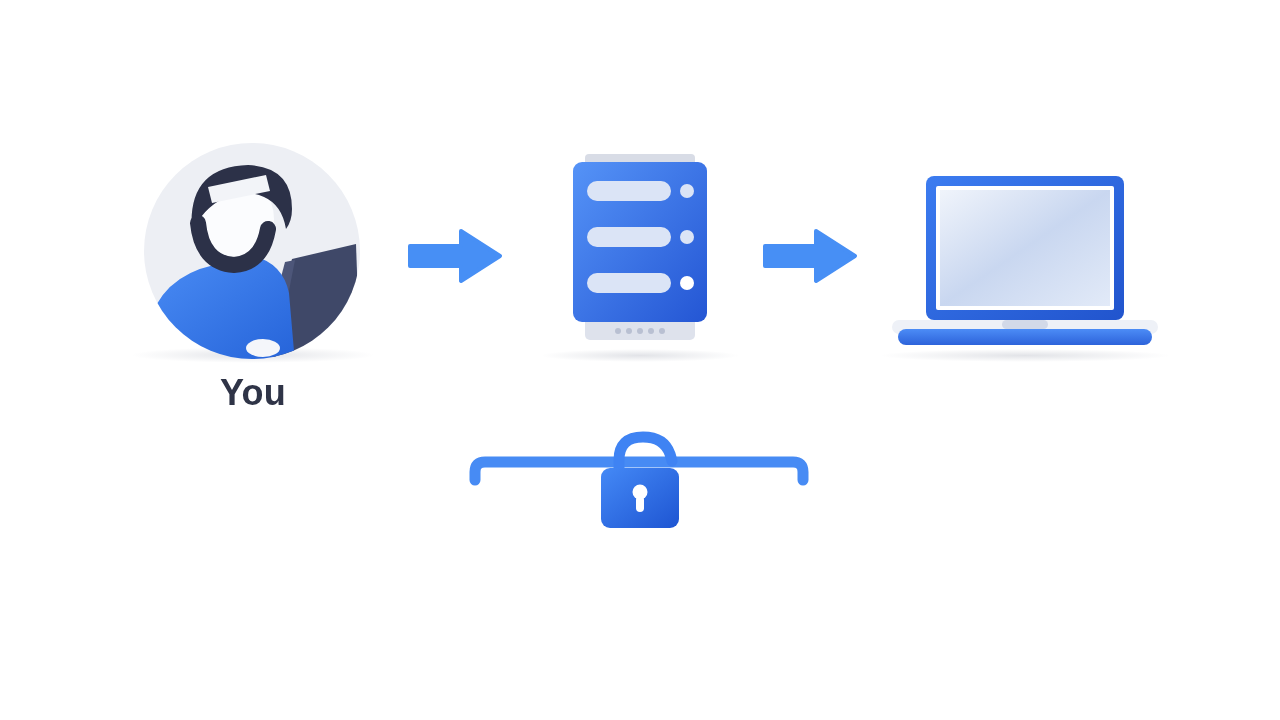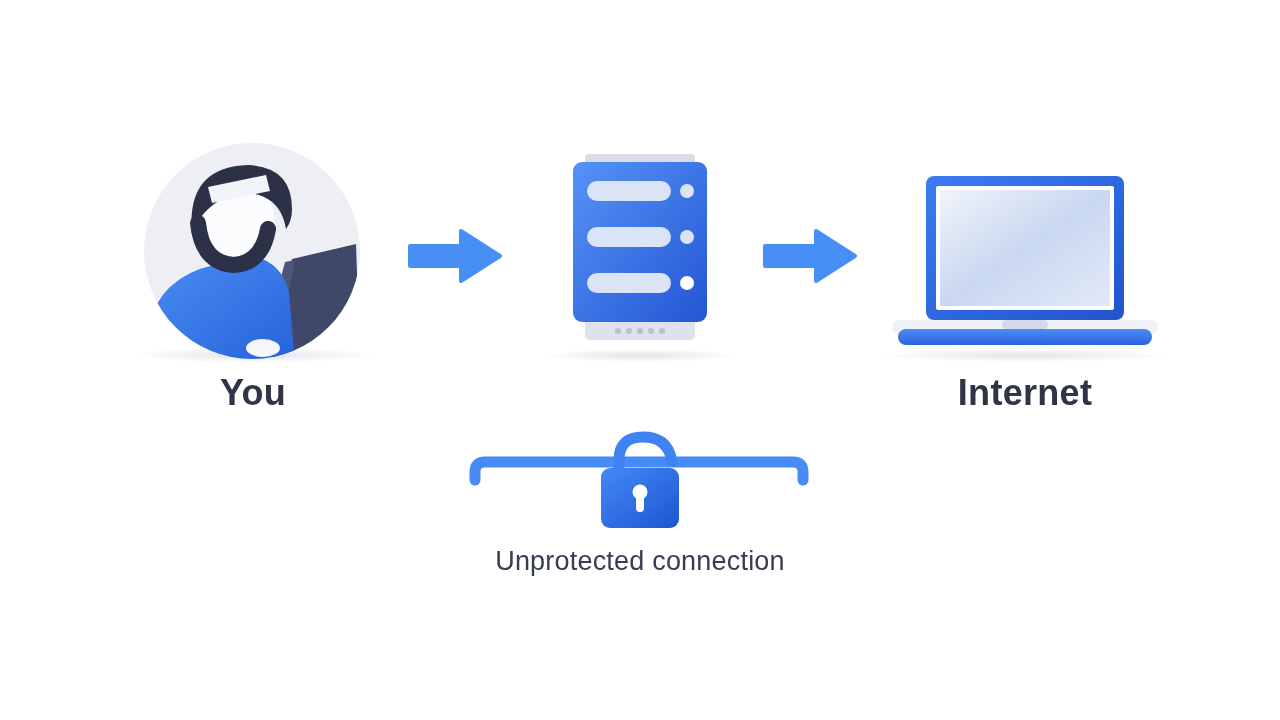--- a/index.html
+++ b/index.html
@@ -122,36 +122,34 @@
         </linearGradient>
       </defs>
       <rect x="36" y="2" width="198" height="144" rx="8" fill="url(#gFrame)"></rect>
       <rect x="46" y="12" width="178" height="124" rx="2" fill="#ffffff"></rect>
       <rect x="50" y="16" width="170" height="116" fill="url(#gScr)"></rect>
       <rect x="2" y="146" width="266" height="14" rx="7" fill="#eef1f7"></rect>
       <rect x="112" y="146" width="46" height="9" rx="4.5" fill="#d2d9e8"></rect>
       <rect x="8" y="155" width="254" height="16" rx="8" fill="url(#gLBase)"></rect>
     </svg>
   </div>
-  <div class="node-label" style="left:1025px;">Internet</div>
 
   <div class="abs" style="left:467px;top:420px;">
     <svg width="344" height="130" viewBox="0 0 344 130">
       <defs>
         <linearGradient id="gLock" x1="0" y1="0" x2="1" y2="1">
           <stop offset="0" stop-color="#4489f6"></stop>
             <stop offset="1" stop-color="#1e55d2"></stop>
         </linearGradient>
       </defs>
 
       <path d="M 8 60 L 8 52 Q 8 42 18 42 L 326 42 Q 336 42 336 52 L 336 60" fill="none" stroke="#478bf4" stroke-width="11" stroke-linecap="round" stroke-linejoin="round"></path>
 
       <path d="M 152 52 L 152 40 Q 152 17 176 17 Q 197 17 203 34 L 205 41" fill="none" stroke="#3f83f3" stroke-width="11" stroke-linecap="round"></path>
 
       <rect x="134" y="48" width="78" height="60" rx="9" fill="url(#gLock)"></rect>
 
       <circle cx="173" cy="72" r="7.5" fill="#ffffff"></circle>
       <rect x="169" y="76" width="8" height="16" rx="4" fill="#ffffff"></rect>
     </svg>
   </div>
-  <div class="connection-label">Unprotected connection</div>
 
 </div>
 
 </body></html>

